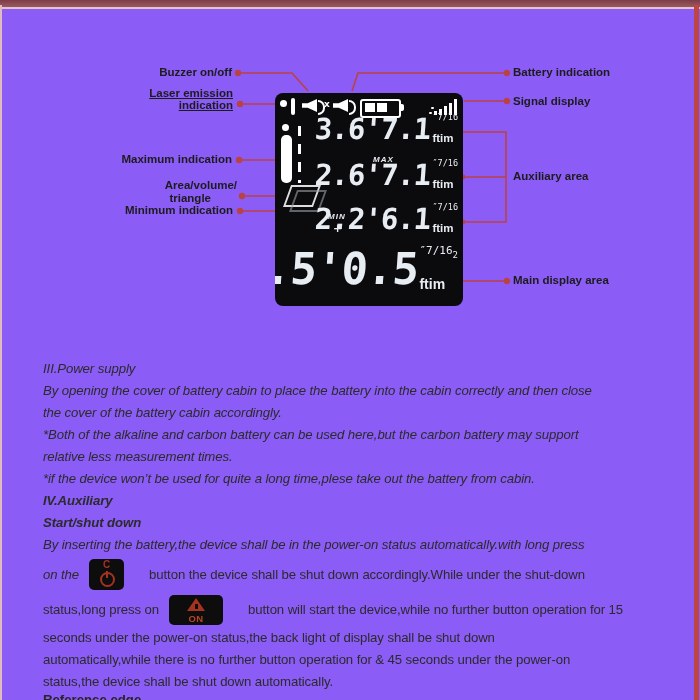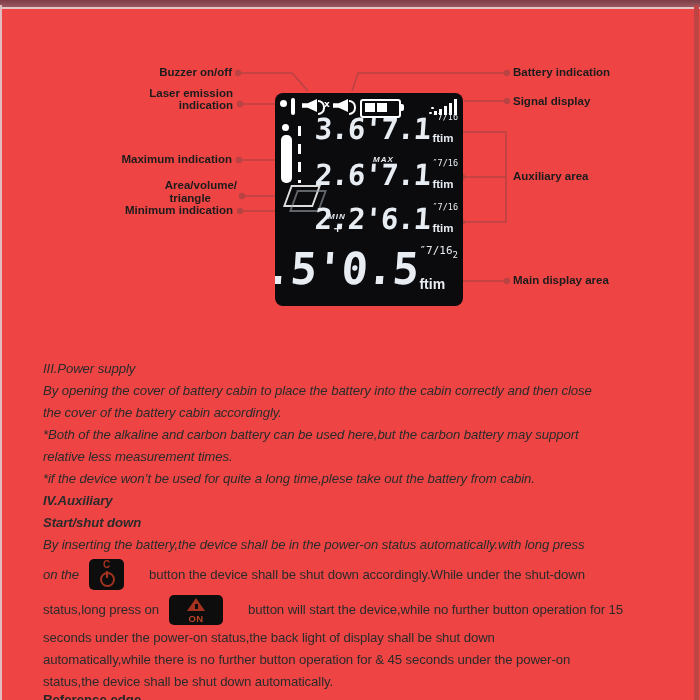--- a/index.html
+++ b/index.html
@@ -1,18 +1,18 @@
 <!DOCTYPE html>
 <html><head>
 <meta charset="utf-8">
 <style>
   html,body{margin:0;padding:0;}
   .page{
     position:relative;width:700px;height:700px;overflow:hidden;
-    background:#ef4444;font-family:"Liberation Sans",sans-serif;color:#262626;
+    background:#8b5cf6;font-family:"Liberation Sans",sans-serif;color:#262626;
   }
   
   .top-bar{position:absolute;left:0;top:0;width:700px;height:7px;
     background:linear-gradient(#7e3c46,#9a5860);border-bottom:2px solid #e3c4c7;}
   .right-border{position:absolute;right:1px;top:5px;bottom:0;width:5px;background:#bf4444;}
   .left-border{position:absolute;left:0;top:5px;bottom:0;width:2px;background:#e0bcc0;}
 
   
   .diagram{position:absolute;left:0;top:0;width:700px;height:352px;}
   .connectors{position:absolute;left:0;top:0;}
@@ -127,21 +127,21 @@
         <circle cx="239" cy="160" r="3.2"></circle>
         <circle cx="242" cy="196" r="3.2"></circle>
         <circle cx="240" cy="211" r="3.2"></circle>
         <circle cx="463" cy="177" r="2.4"></circle>
         <circle cx="463" cy="222" r="2.4"></circle>
         <circle cx="507" cy="281" r="3.2"></circle>
       </g>
     </svg>
 
     <div class="dlabel right-align" style="right:468px;top:66px;">Buzzer on/off</div>
-    <div class="dlabel right-align" style="right:467px;top:87px;">
+    <div class="dlabel right-align" style="right:467px;top:87px;text-decoration:underline;">
       <div>Laser emission</div>
       <div>indication</div>
     </div>
     <div class="dlabel right-align" style="right:468px;top:153px;">Maximum indication</div>
     <div class="dlabel right-align" style="right:463px;top:179px;">Area/volume/</div>
     <div class="dlabel right-align" style="right:489px;top:192px;">triangle</div>
     <div class="dlabel right-align" style="right:467px;top:204px;">Minimum indication</div>
 
     <div class="dlabel" style="left:513px;top:66px;">Battery indication</div>
     <div class="dlabel" style="left:513px;top:95px;">Signal display</div>

